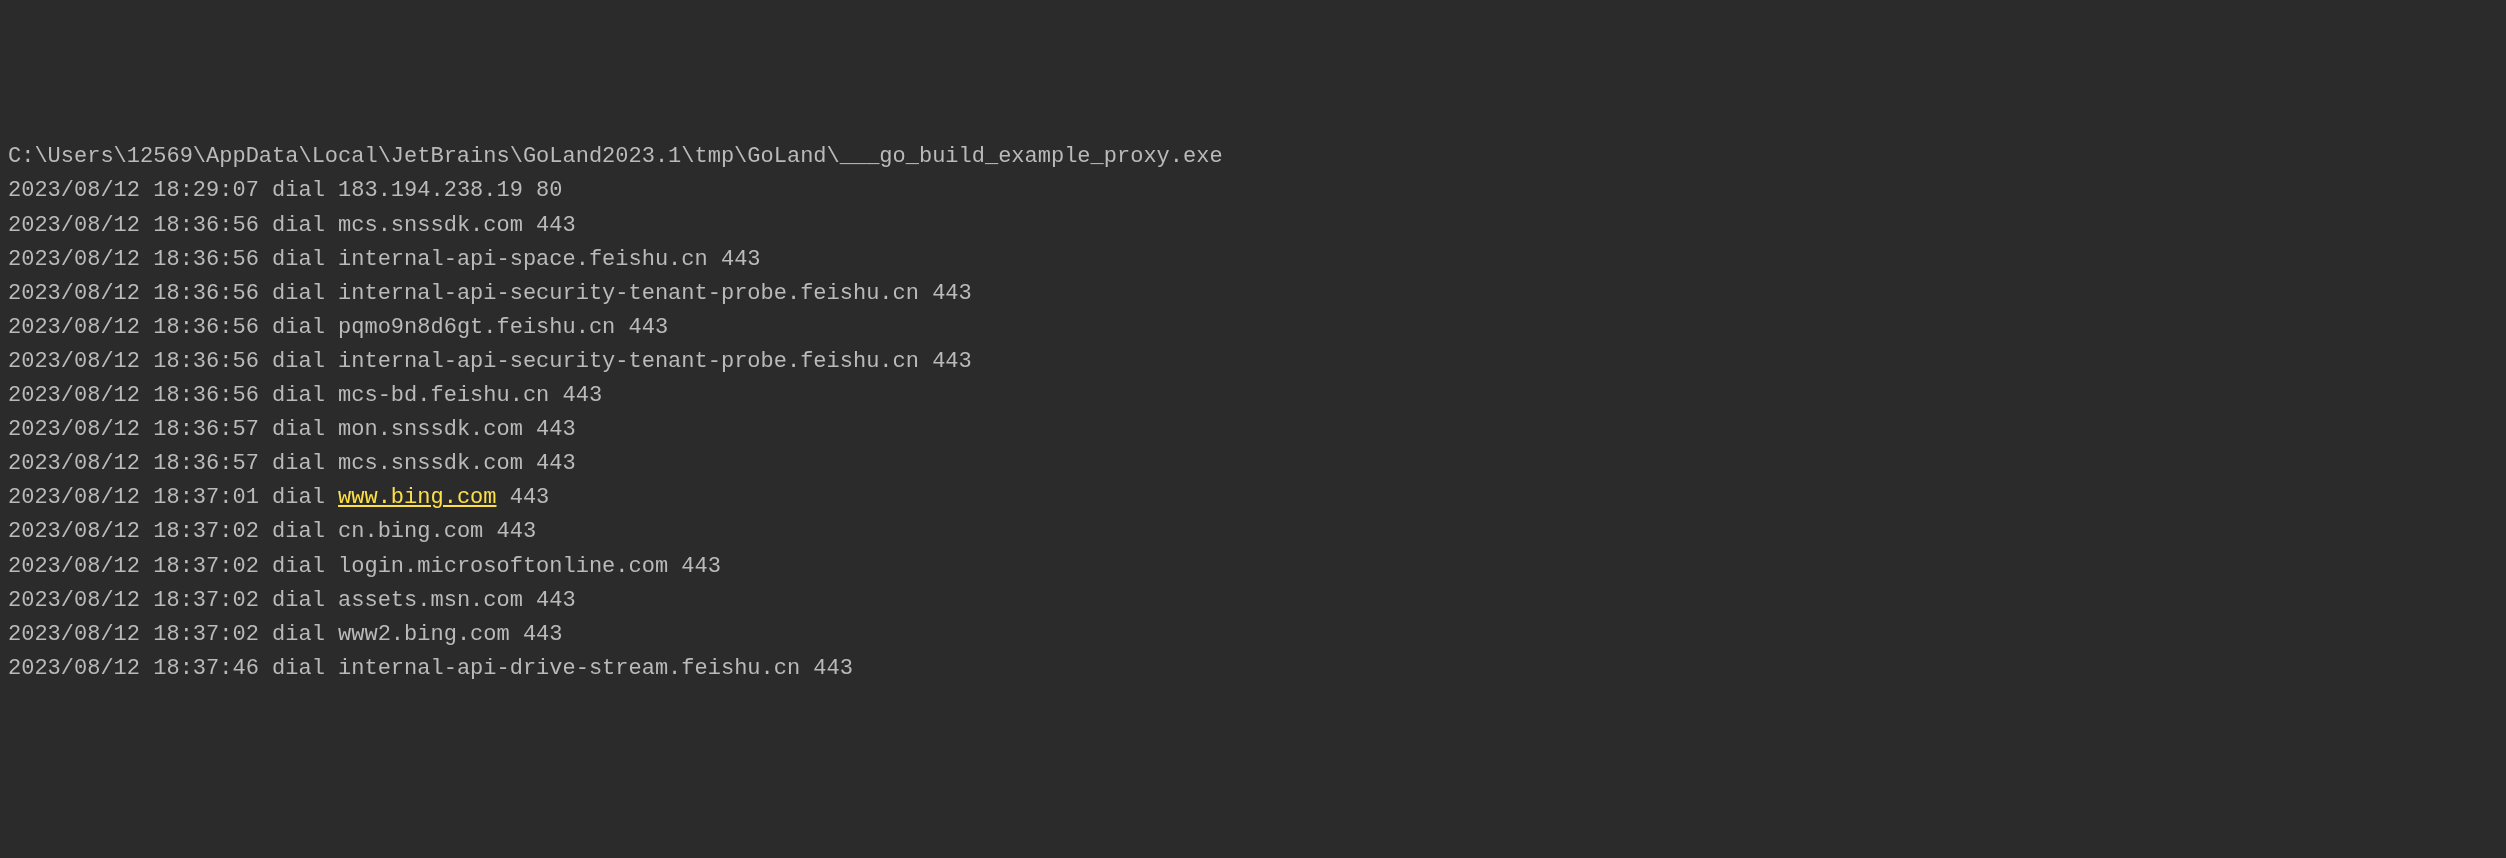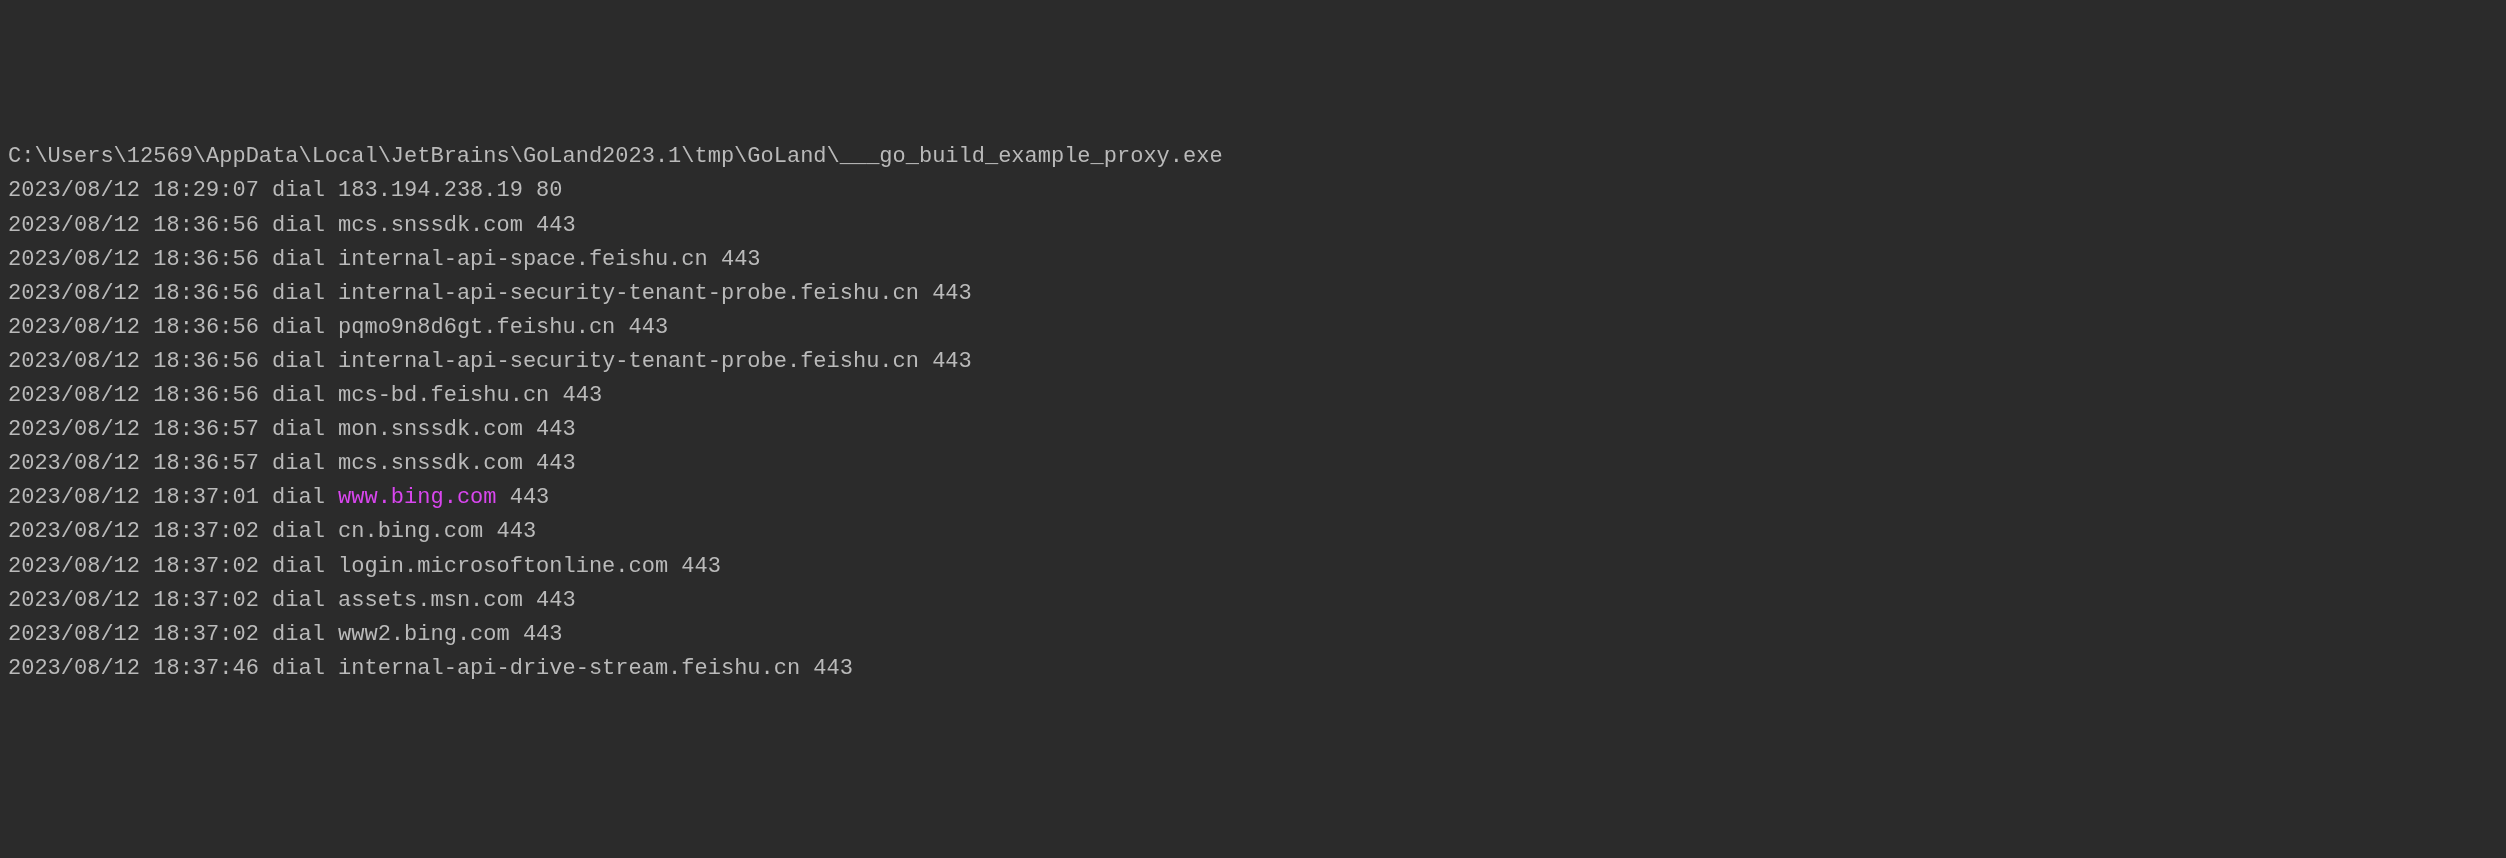--- a/index.html
+++ b/index.html
@@ -14,21 +14,22 @@
       font-size: 22px;
       line-height: 1.55;
       padding: 4px 8px;
       white-space: pre;
       overflow: hidden;
     }
     .line {
       display: block;
     }
     .link {
-      color: #d946ef;
+      color: #fde047;
+      text-decoration: underline;
       cursor: pointer;
     }
   </style>
 </head>
 <body>
 
 
 
 <div id="console-output"><span class="line">C:\Users\12569\AppData\Local\JetBrains\GoLand2023.1\tmp\GoLand\___go_build_example_proxy.exe</span><span class="line"><span>2023/08/12 18:29:07</span> <span>dial</span> <span>183.194.238.19</span> <span>80</span></span><span class="line"><span>2023/08/12 18:36:56</span> <span>dial</span> <span>mcs.snssdk.com</span> <span>443</span></span><span class="line"><span>2023/08/12 18:36:56</span> <span>dial</span> <span>internal-api-space.feishu.cn</span> <span>443</span></span><span class="line"><span>2023/08/12 18:36:56</span> <span>dial</span> <span>internal-api-security-tenant-probe.feishu.cn</span> <span>443</span></span><span class="line"><span>2023/08/12 18:36:56</span> <span>dial</span> <span>pqmo9n8d6gt.feishu.cn</span> <span>443</span></span><span class="line"><span>2023/08/12 18:36:56</span> <span>dial</span> <span>internal-api-security-tenant-probe.feishu.cn</span> <span>443</span></span><span class="line"><span>2023/08/12 18:36:56</span> <span>dial</span> <span>mcs-bd.feishu.cn</span> <span>443</span></span><span class="line"><span>2023/08/12 18:36:57</span> <span>dial</span> <span>mon.snssdk.com</span> <span>443</span></span><span class="line"><span>2023/08/12 18:36:57</span> <span>dial</span> <span>mcs.snssdk.com</span> <span>443</span></span><span class="line"><span>2023/08/12 18:37:01</span> <span>dial</span> <span class="link">www.bing.com</span> <span>443</span></span><span class="line"><span>2023/08/12 18:37:02</span> <span>dial</span> <span>cn.bing.com</span> <span>443</span></span><span class="line"><span>2023/08/12 18:37:02</span> <span>dial</span> <span>login.microsoftonline.com</span> <span>443</span></span><span class="line"><span>2023/08/12 18:37:02</span> <span>dial</span> <span>assets.msn.com</span> <span>443</span></span><span class="line"><span>2023/08/12 18:37:02</span> <span>dial</span> <span>www2.bing.com</span> <span>443</span></span><span class="line"><span>2023/08/12 18:37:46</span> <span>dial</span> <span>internal-api-drive-stream.feishu.cn</span> <span>443</span></span></div>
 

